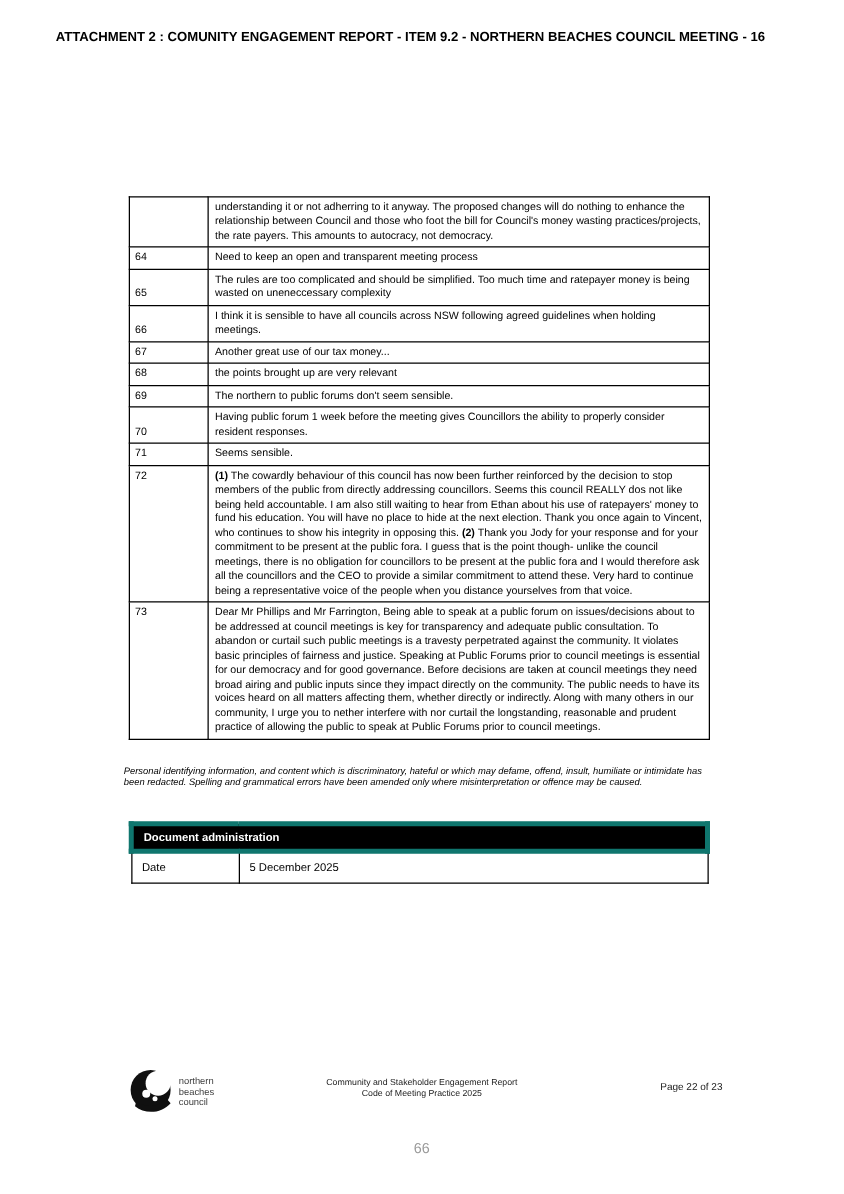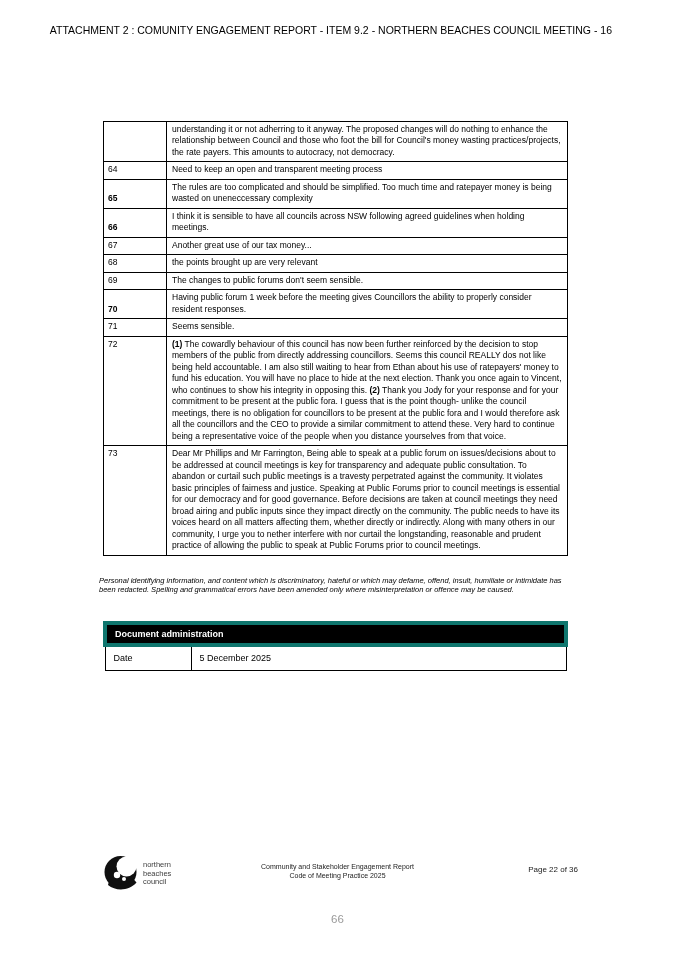--- a/index.html
+++ b/index.html
@@ -5,35 +5,35 @@
   html,body { margin:0; padding:0; background:#ffffff; }
   body {
     width:675px; height:955px; position:relative; overflow:hidden;
     font-family:"Liberation Sans","DejaVu Sans",sans-serif; color:#000;
   }
   .page { position:relative; width:675px; height:955px; background:#fff; }
 
   
   .doc-header {
     padding-top:24px; margin-left:40px; margin-right:63px;
-    text-align:right; font-weight:normal; font-size:10.5px; line-height:12.5px;
+    text-align:right; font-weight:bold; font-size:10.5px; line-height:12.5px;
     white-space:nowrap;
   }
 
   
   table.comments {
-    margin:84px 0 0 103px; width:465px;
+    margin:120px 0 0 103px; width:465px;
     border-collapse:collapse; table-layout:fixed;
   }
   table.comments td {
     border:1px solid #000; font-size:8.5px; line-height:11.5px;
     padding:2px 5px 3px 5px; vertical-align:top; word-wrap:break-word;
   }
   table.comments td.num { padding-left:4px; }
-  table.comments td.num.vb { vertical-align:bottom;font-weight:bold; }
+  table.comments td.num.vb { vertical-align:bottom; }
   .b { font-weight:bold; }
 
   
   .disclaimer {
     margin:20px 0 0 99px; width:480px;
     font-size:7.5px; font-style:italic; line-height:9.5px;
   }
 
   
   table.admin { margin:26px 0 0 103px; width:465px; border-collapse:collapse; }
@@ -99,21 +99,21 @@
       <tr>
         <td class="num">67</td>
         <td class="txt">Another great use of our tax money...</td>
       </tr>
       <tr>
         <td class="num">68</td>
         <td class="txt">the points brought up are very relevant</td>
       </tr>
       <tr>
         <td class="num">69</td>
-        <td class="txt">The changes to public forums don't seem sensible.</td>
+        <td class="txt">The northern to public forums don't seem sensible.</td>
       </tr>
       <tr>
         <td class="num vb">70</td>
         <td class="txt">Having public forum 1 week before the meeting gives Councillors the ability to properly consider resident responses.</td>
       </tr>
       <tr>
         <td class="num">71</td>
         <td class="txt">Seems sensible.</td>
       </tr>
       <tr>
@@ -157,18 +157,18 @@
     </svg>
     <div class="logo-text">
       <div>northern</div>
       <div>beaches</div>
       <div>council</div>
     </div>
     <div class="footer-center">
       <div>Community and Stakeholder Engagement Report</div>
       <div>Code of Meeting Practice 2025</div>
     </div>
-    <div class="footer-page">Page 22 of 36</div>
+    <div class="footer-page">Page 22 of 23</div>
   </div>
 
   <div class="pdf-num">66</div>
 
 </div>
 
 </body></html>

